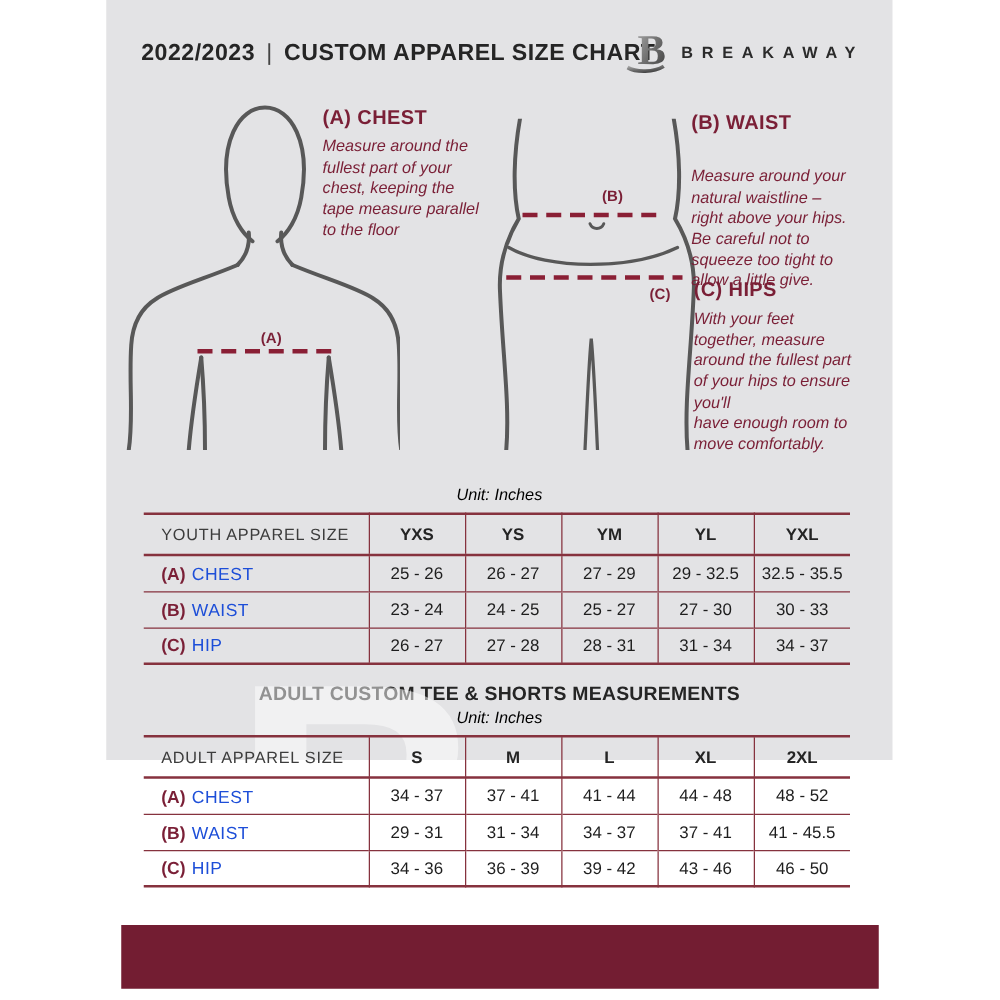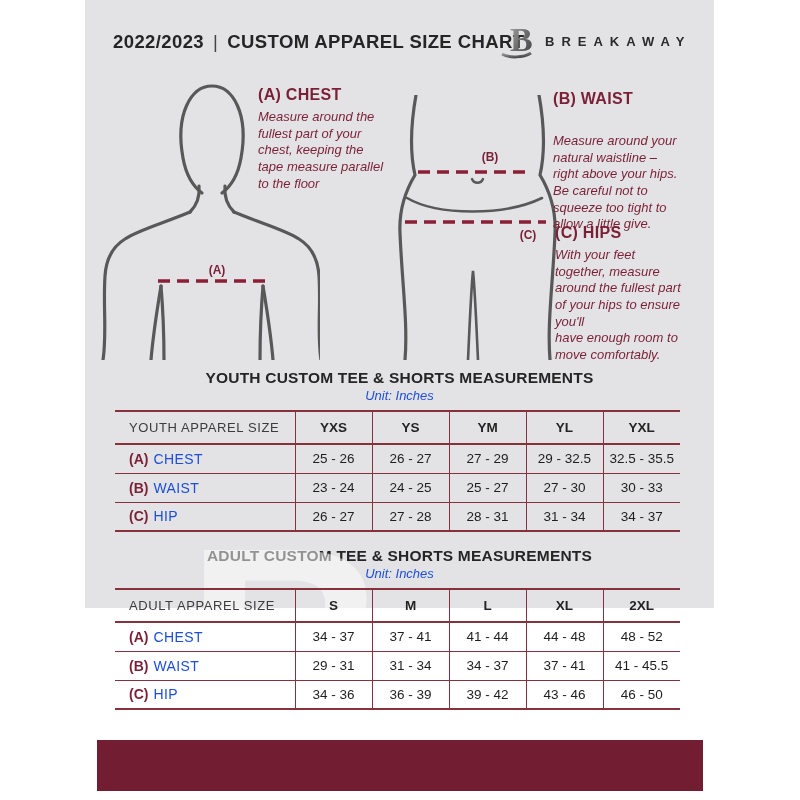--- a/index.html
+++ b/index.html
@@ -29,21 +29,21 @@
     letter-spacing:.3px;white-space:nowrap;}
   .guide-d{position:absolute;font-size:13px;font-style:italic;font-weight:500;
     color:var(--maroon);line-height:1.28;white-space:pre-line;}
 
   .diagram{position:absolute;}
 
   
   .sec-title{position:absolute;left:0;right:0;text-align:center;font-size:15.5px;
     font-weight:700;color:var(--dark);letter-spacing:.2px;}
   .sec-unit{position:absolute;left:0;right:0;text-align:center;font-size:13px;
-    font-style:italic;font-weight:500;color:#1d4ed8;}
+    font-style:italic;font-weight:500;color:#000000;}
 
   
   table.size{position:absolute;left:30px;width:565px;border-collapse:collapse;
     table-layout:fixed;z-index:2;background:transparent;}
   table.size col.c0{width:180px;}
   table.size tr{border-bottom:1.5px solid var(--tline);}
   table.size tr.top{border-top:2px solid var(--tline);}
   table.size tr:last-child{border-bottom:2px solid var(--tline);}
   table.size th, table.size td{border-left:1.5px solid var(--tline);
     text-align:center;vertical-align:middle;}
@@ -138,21 +138,20 @@
     <div class="guide-d" style="left:470px;top:247px;width:165px;">With your feet
 together, measure
 around the fullest part
 of your hips to ensure
 you'll
 have enough room to
 move comfortably.</div>
 
     <div class="watermark">B</div>
 
-    <div class="sec-title" style="top:369px;">YOUTH CUSTOM TEE &amp; SHORTS MEASUREMENTS</div>
     <div class="sec-unit" style="top:388px;">Unit: Inches</div>
 
     <table class="size" style="top:410px;">
       <colgroup>
           <col class="c0">
           <col>
           <col>
           <col>
           <col>
           <col>

